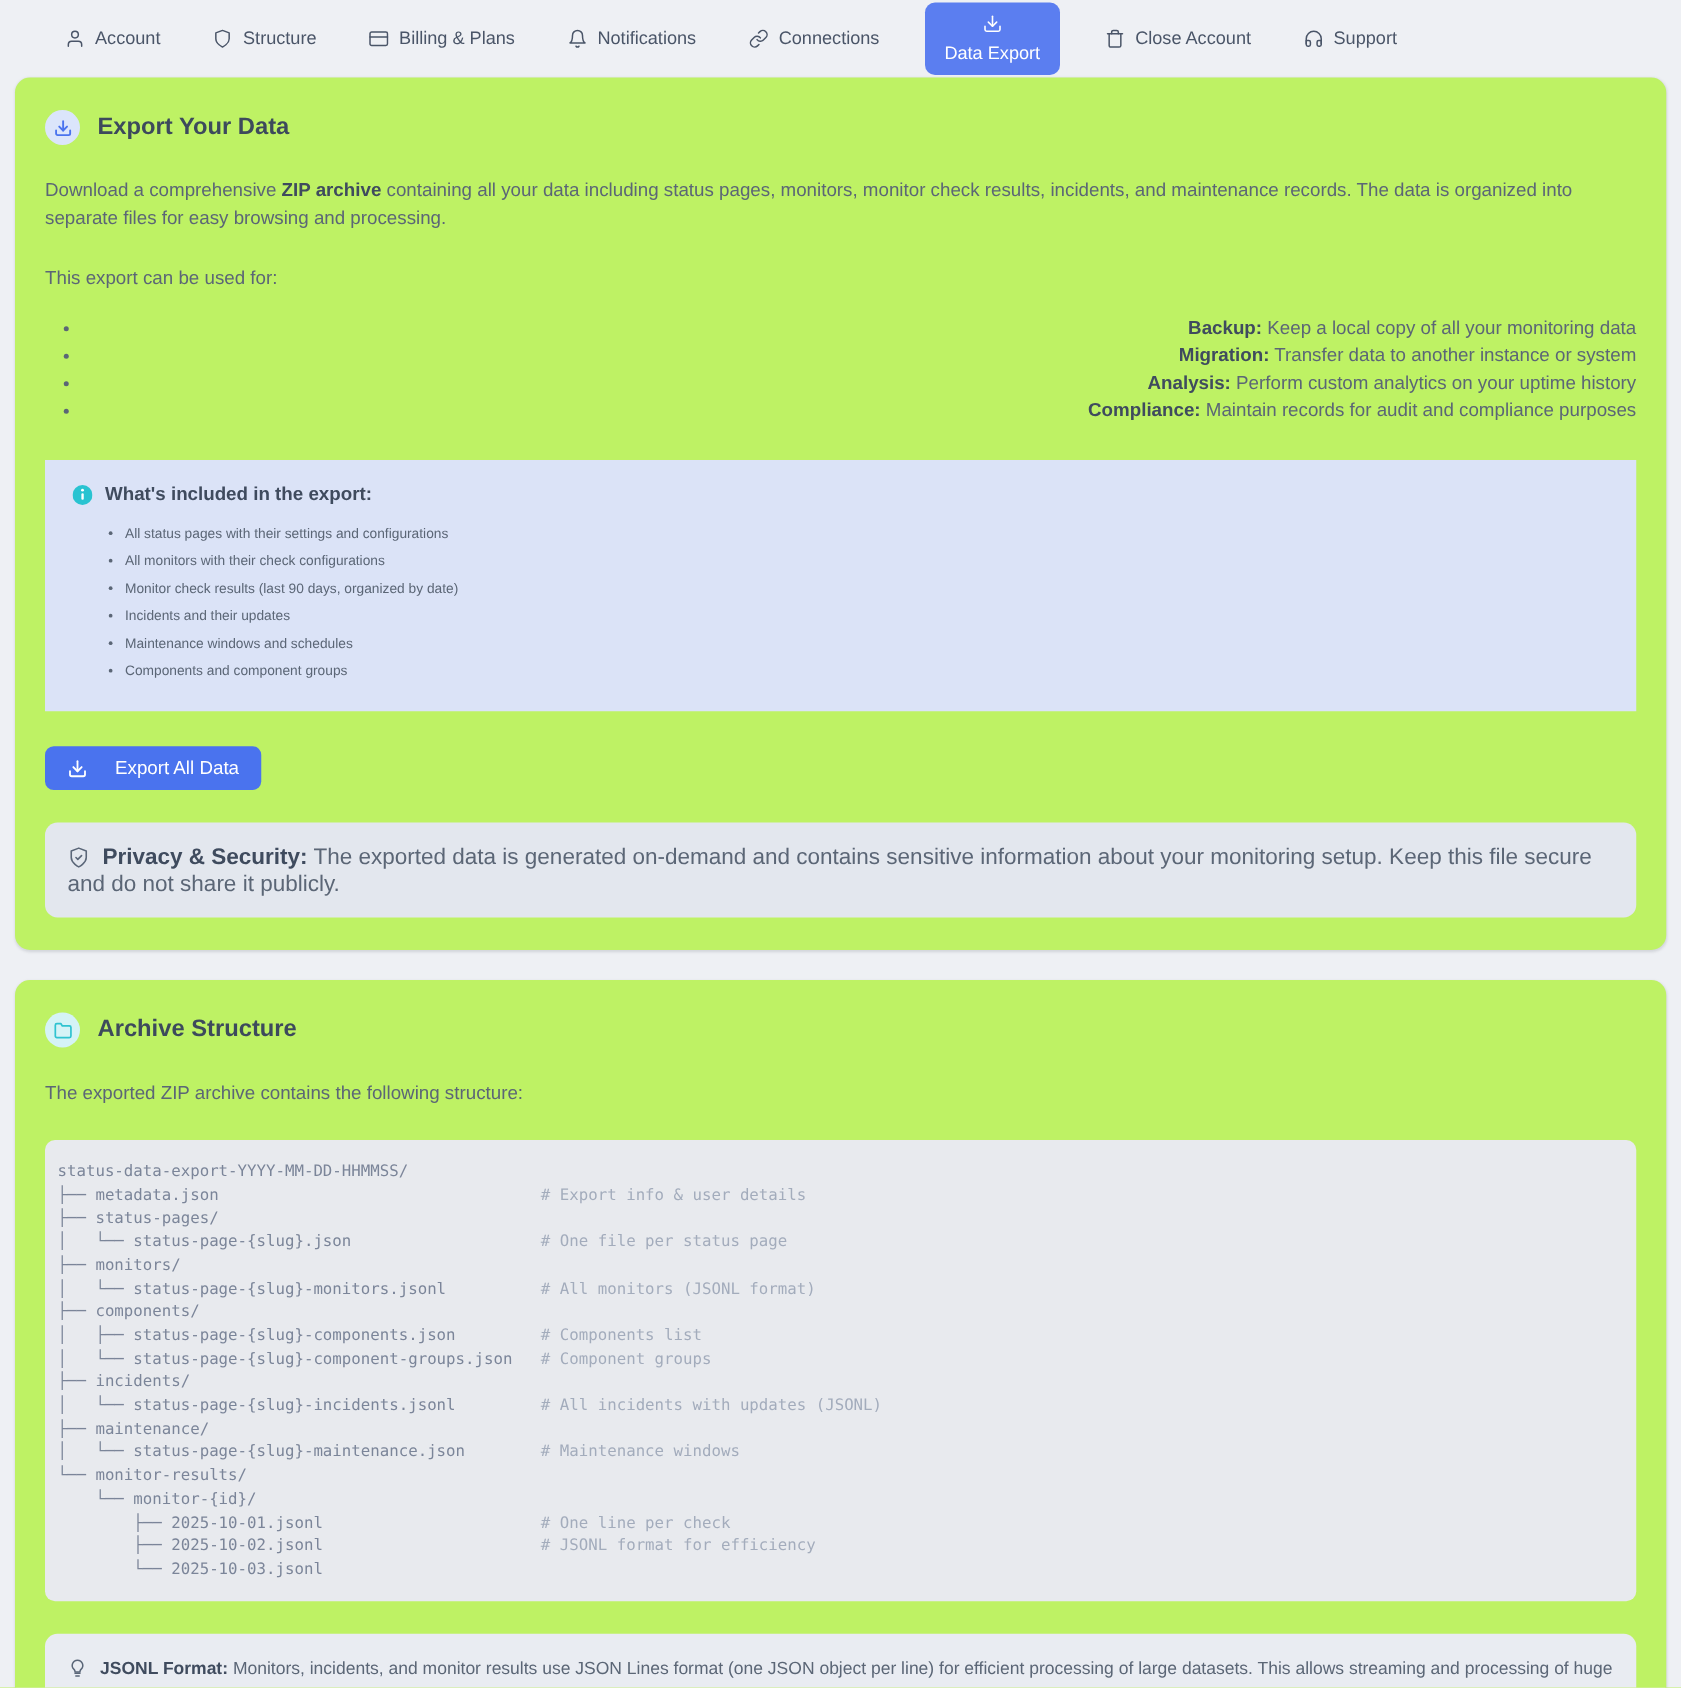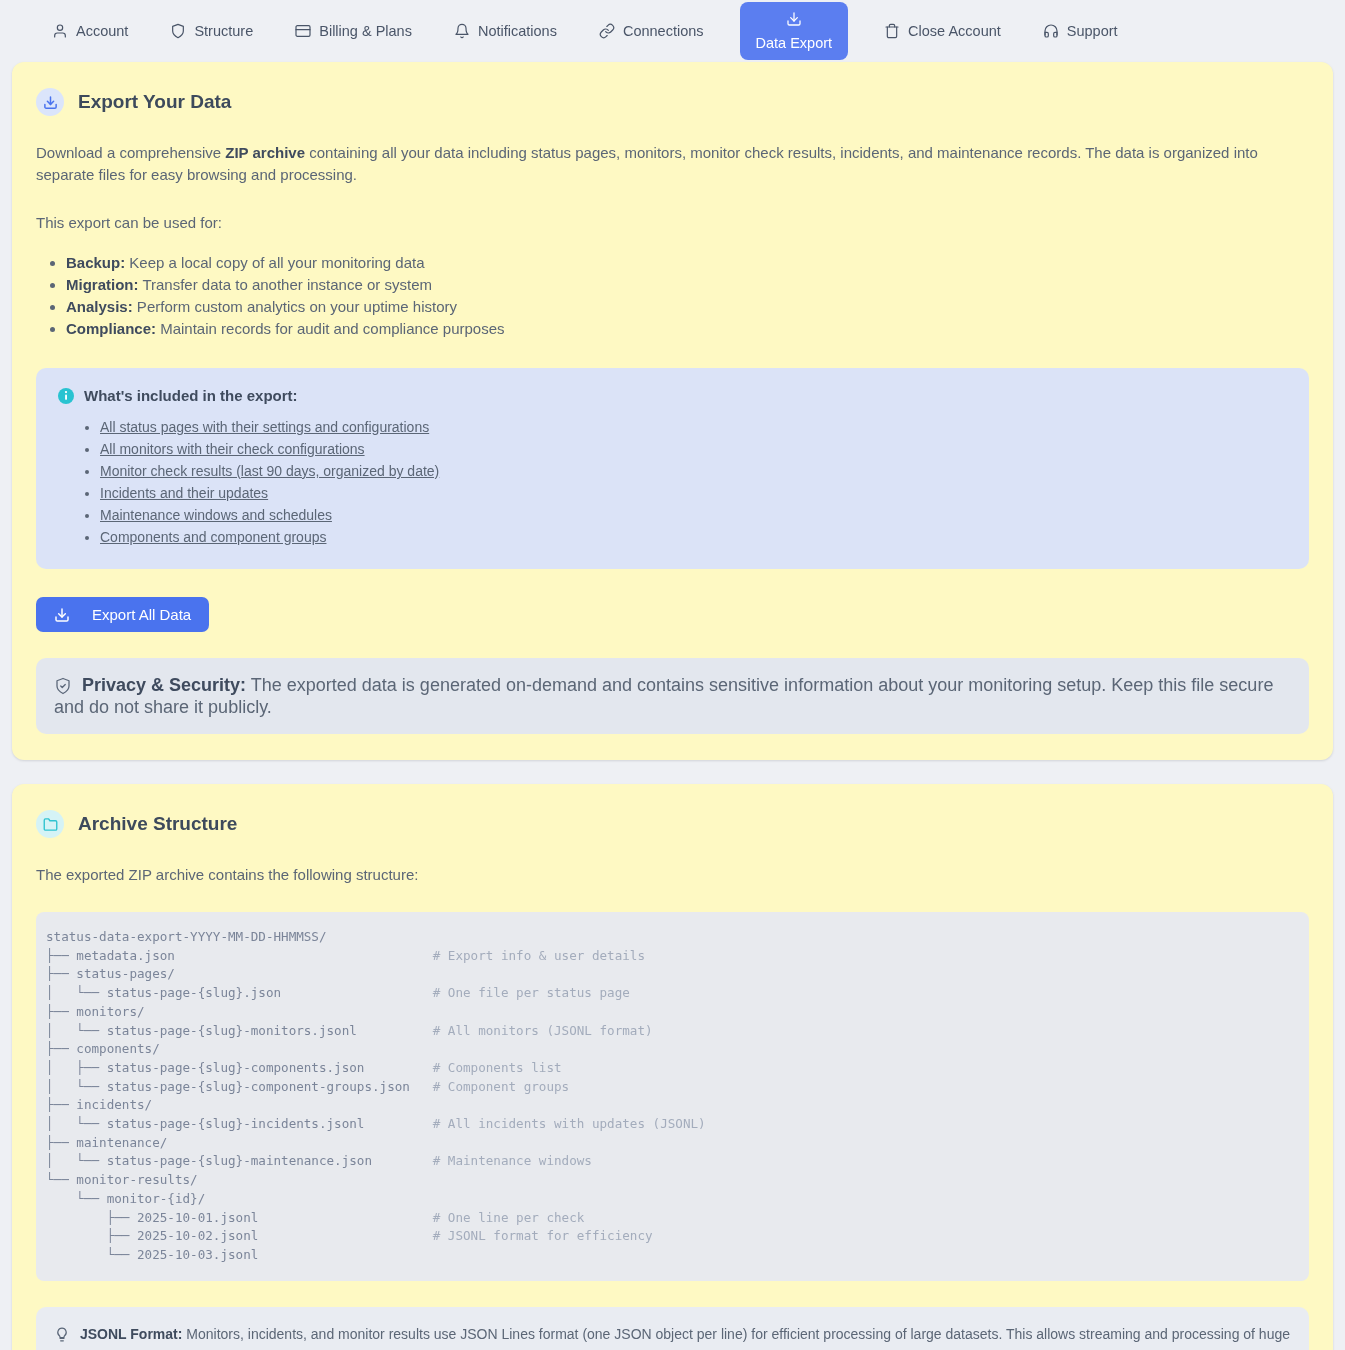--- a/index.html
+++ b/index.html
@@ -18,43 +18,43 @@
     display:flex; align-items:center; gap:8px;
     font-size:14.5px; color:#4a5568; cursor:pointer; white-space:nowrap;
   }
   .nav-item .nav-icon { display:flex; align-items:center; }
   .nav-item.active {
     background: var(--nav-active, #5b7ef0);
     color:#fff; padding:9px 16px; border-radius:8px; margin:0 -6px;flex-direction:column;
   }
   
   .card {
-    background:#fef9c3; border-radius:12px; margin:0 12px 24px;
+    background:#bef264; border-radius:12px; margin:0 12px 24px;
     padding:26px 24px;
     box-shadow:0 1px 2px rgba(16,24,40,.05), 0 1px 3px rgba(16,24,40,.08);
   }
   .card-header { display:flex; align-items:center; gap:14px; }
   .icon-circle {
     width:28px; height:28px; border-radius:50%;
     display:flex; align-items:center; justify-content:center; flex:none;
   }
   .icon-circle.blue { background:#dbe5fb; color:var(--accent,#4a73ee); }
   .icon-circle.teal { background:#d5f3f6; color:var(--teal,#2fc3d0); }
   .card-title { font-size:19px; font-weight:700; color:#3d4a5c; }
   p.body { font-size:15px; line-height:22px; margin-top:26px; }
   p.body .bold, .bold { font-weight:700; color:#3f4b5e; }
   ul.bullets { margin:18px 0 0 0; padding-left:30px; font-size:15px; }
-  ul.bullets li { line-height:22px; margin-bottom:0; }
+  ul.bullets li { line-height:22px; margin-bottom:0;text-align:right; }
   
   .info-box {
     background: var(--info-bg, #dbe3f7);
-    border-radius:10px; padding:19px 22px; margin-top:28px;
+    border-radius:0; padding:19px 22px; margin-top:28px;
   }
   .info-box-head { display:flex; align-items:center; gap:10px; font-size:15px; }
-  .info-box ul { margin:12px 0 2px 0; padding-left:42px; font-size:14px;text-decoration:underline; }
+  .info-box ul { margin:12px 0 2px 0; padding-left:42px; font-size:11px; }
   .info-box ul li { line-height:22px; }
   
   .btn-primary {
     display:inline-flex; align-items:center; gap:22px;
     background: var(--accent, #4a73ee); color:#fff;
     font-family:"Liberation Sans", sans-serif;
     font-size:15px; border:none; border-radius:7px;
     padding:9px 18px; margin-top:28px; cursor:pointer;
   }
   

